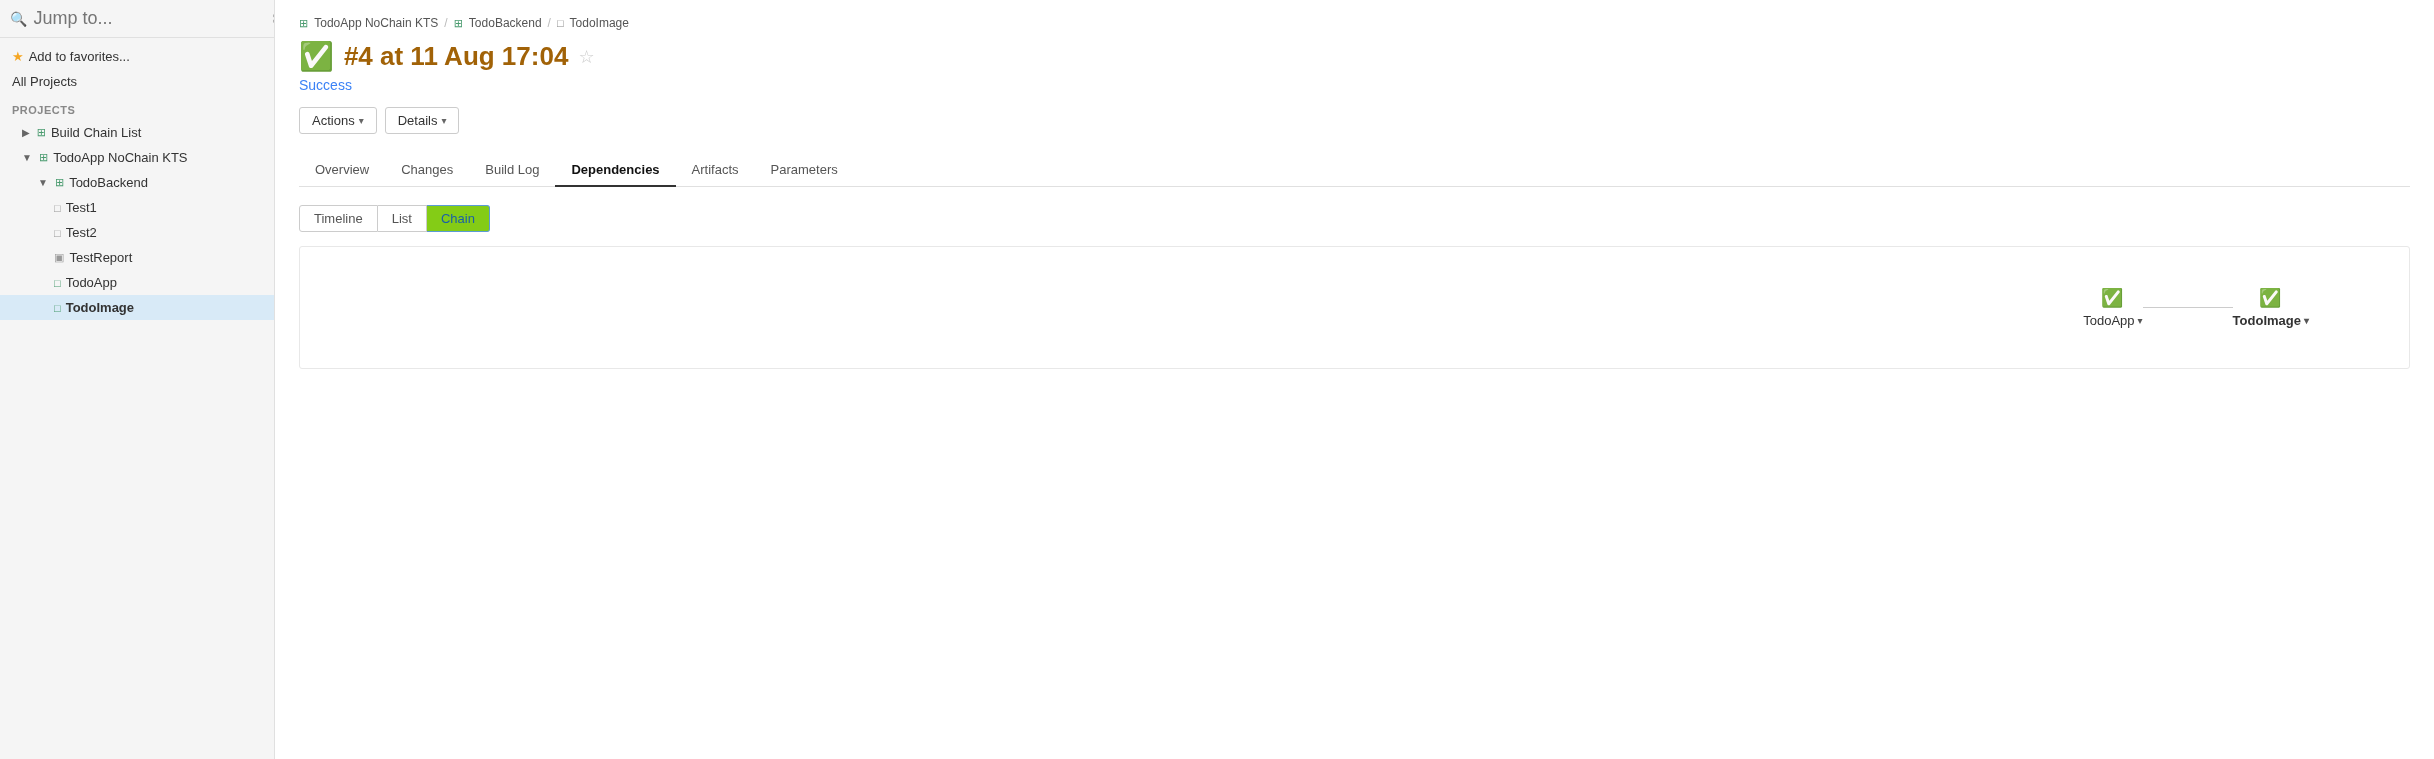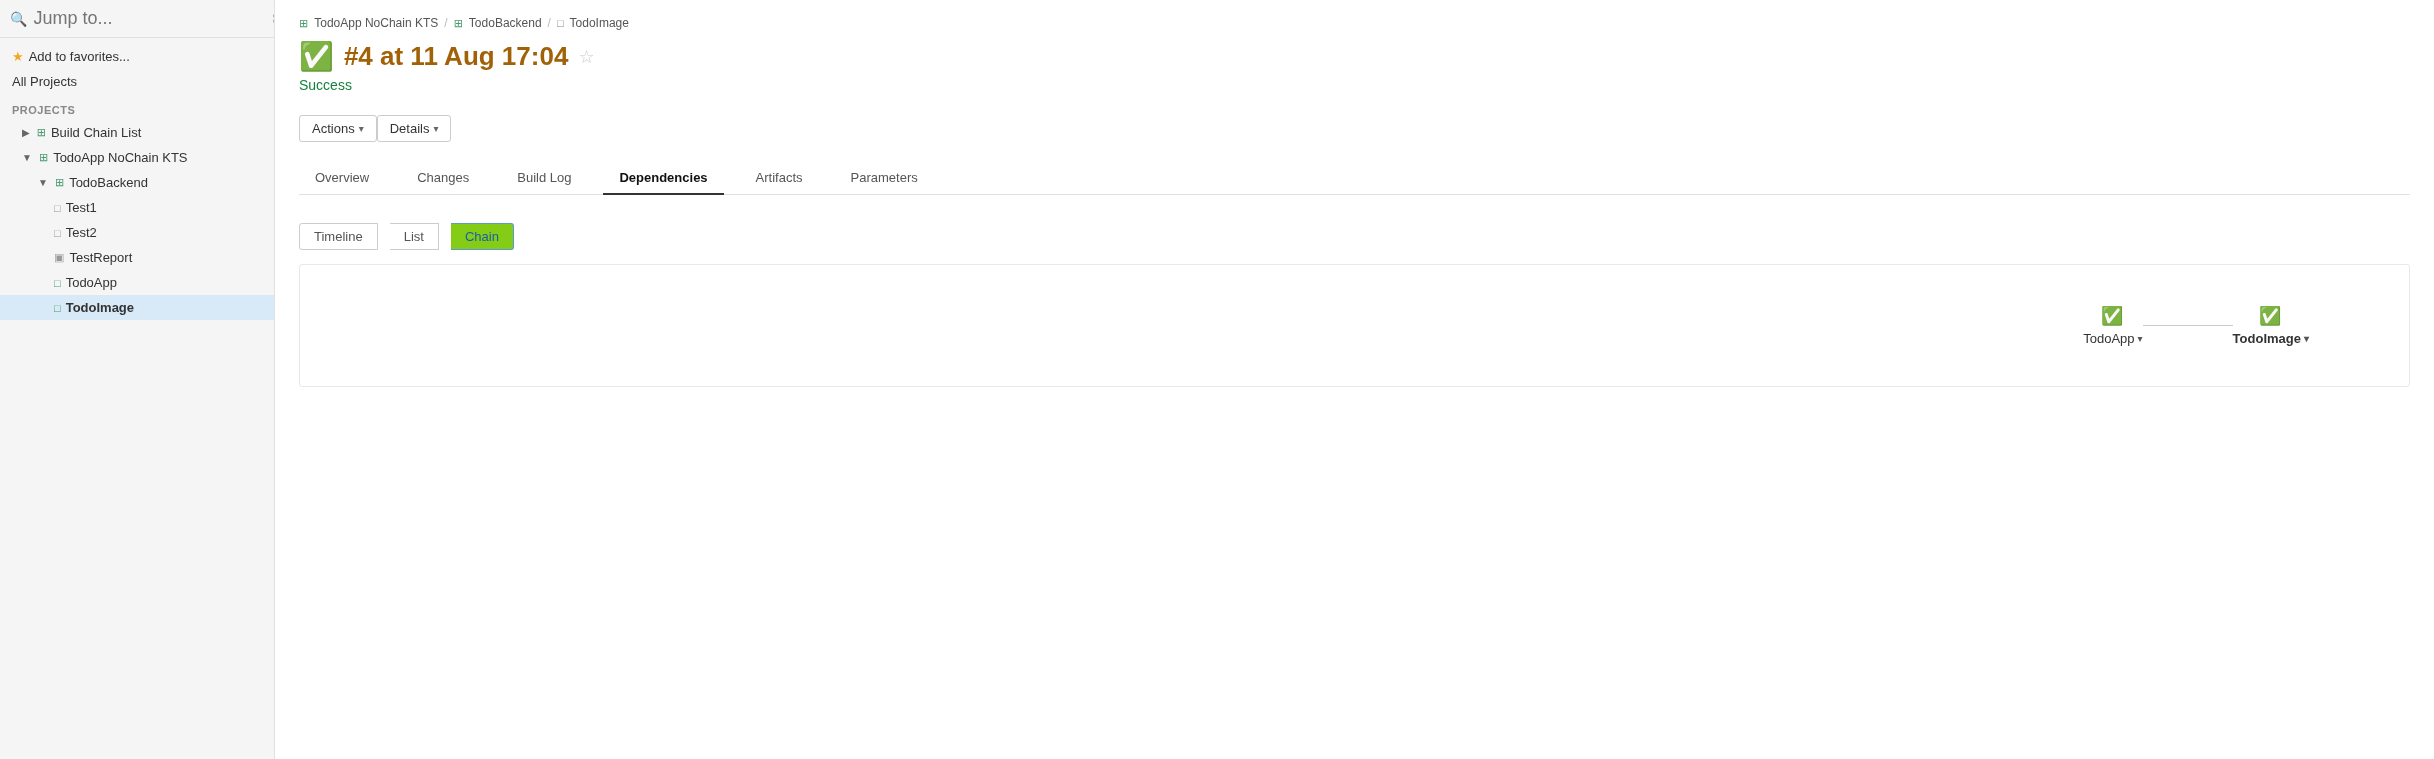--- a/index.html
+++ b/index.html
@@ -118,27 +118,28 @@
       font-size: 28px;
     }
     .star-fav {
       color: #ccc;
       font-size: 18px;
       cursor: pointer;
     }
 
     .status-badge {
       font-size: 14px;
-      color: #15803d;
+      color: #3b82f6;
       font-weight: 500;
-      margin-bottom: 22px;
+      margin-bottom: 14px;
     }
 
     .action-bar {
       display: flex;
+      gap: 8px;
       margin-bottom: 20px;
     }
     .btn-dropdown {
       display: flex;
       align-items: center;
       gap: 4px;
       padding: 5px 12px;
       border: 1px solid #ccc;
       border-radius: 3px;
       background: #fff;
@@ -146,41 +147,41 @@
       color: #333;
       cursor: pointer;
       white-space: nowrap;
     }
     .btn-caret { font-size: 10px; color: #666; }
 
     
     .tabs {
       display: flex;
       border-bottom: 1px solid #e0e0e0;
-      margin-bottom: 28px;
-      gap: 16px;
+      margin-bottom: 18px;
+      gap: 0;
     }
     .tab {
       padding: 8px 16px;
       font-size: 13px;
       color: #555;
       cursor: pointer;
       border-bottom: 2px solid transparent;
       margin-bottom: -1px;
     }
     .tab.active {
       font-weight: 700;
       color: #111;
       border-bottom: 2px solid #333;
     }
 
     
     .sub-tabs {
       display: flex;
-      gap: 12px;
+      gap: 0;
       margin-bottom: 14px;
     }
     .sub-tab {
       padding: 5px 14px;
       border: 1px solid #ccc;
       font-size: 13px;
       cursor: pointer;
       color: #555;
       background: #fff;
     }

